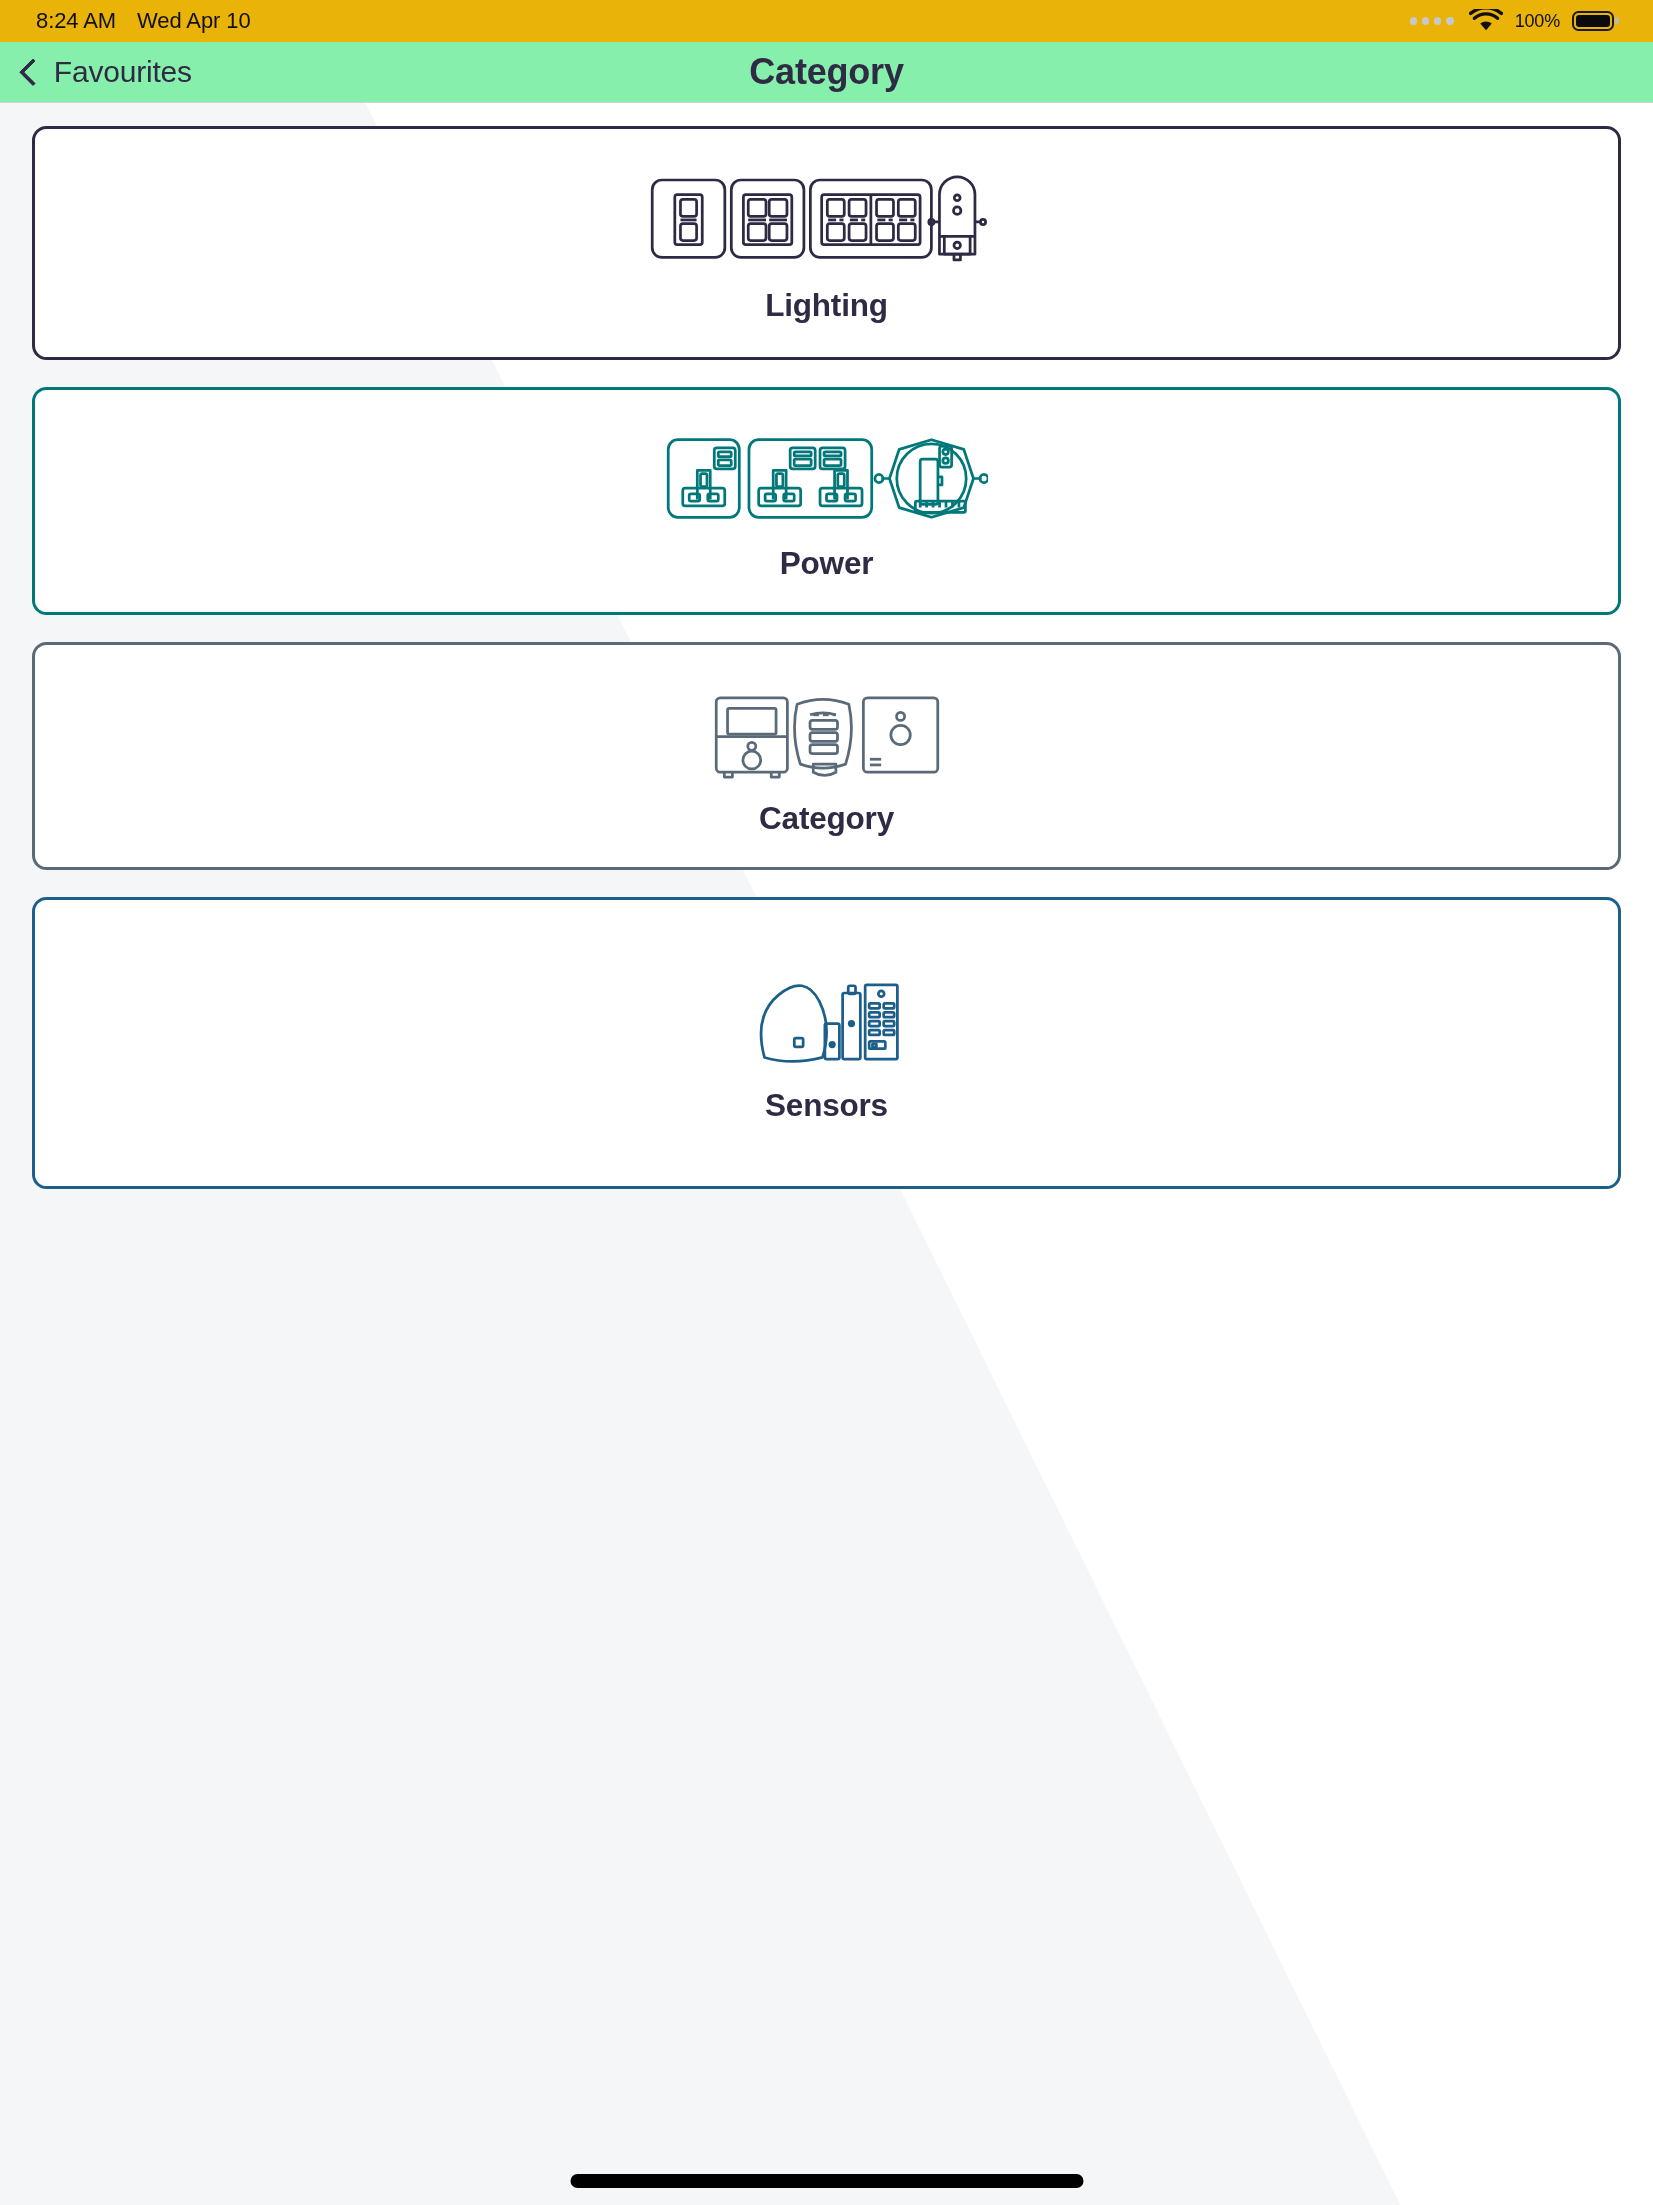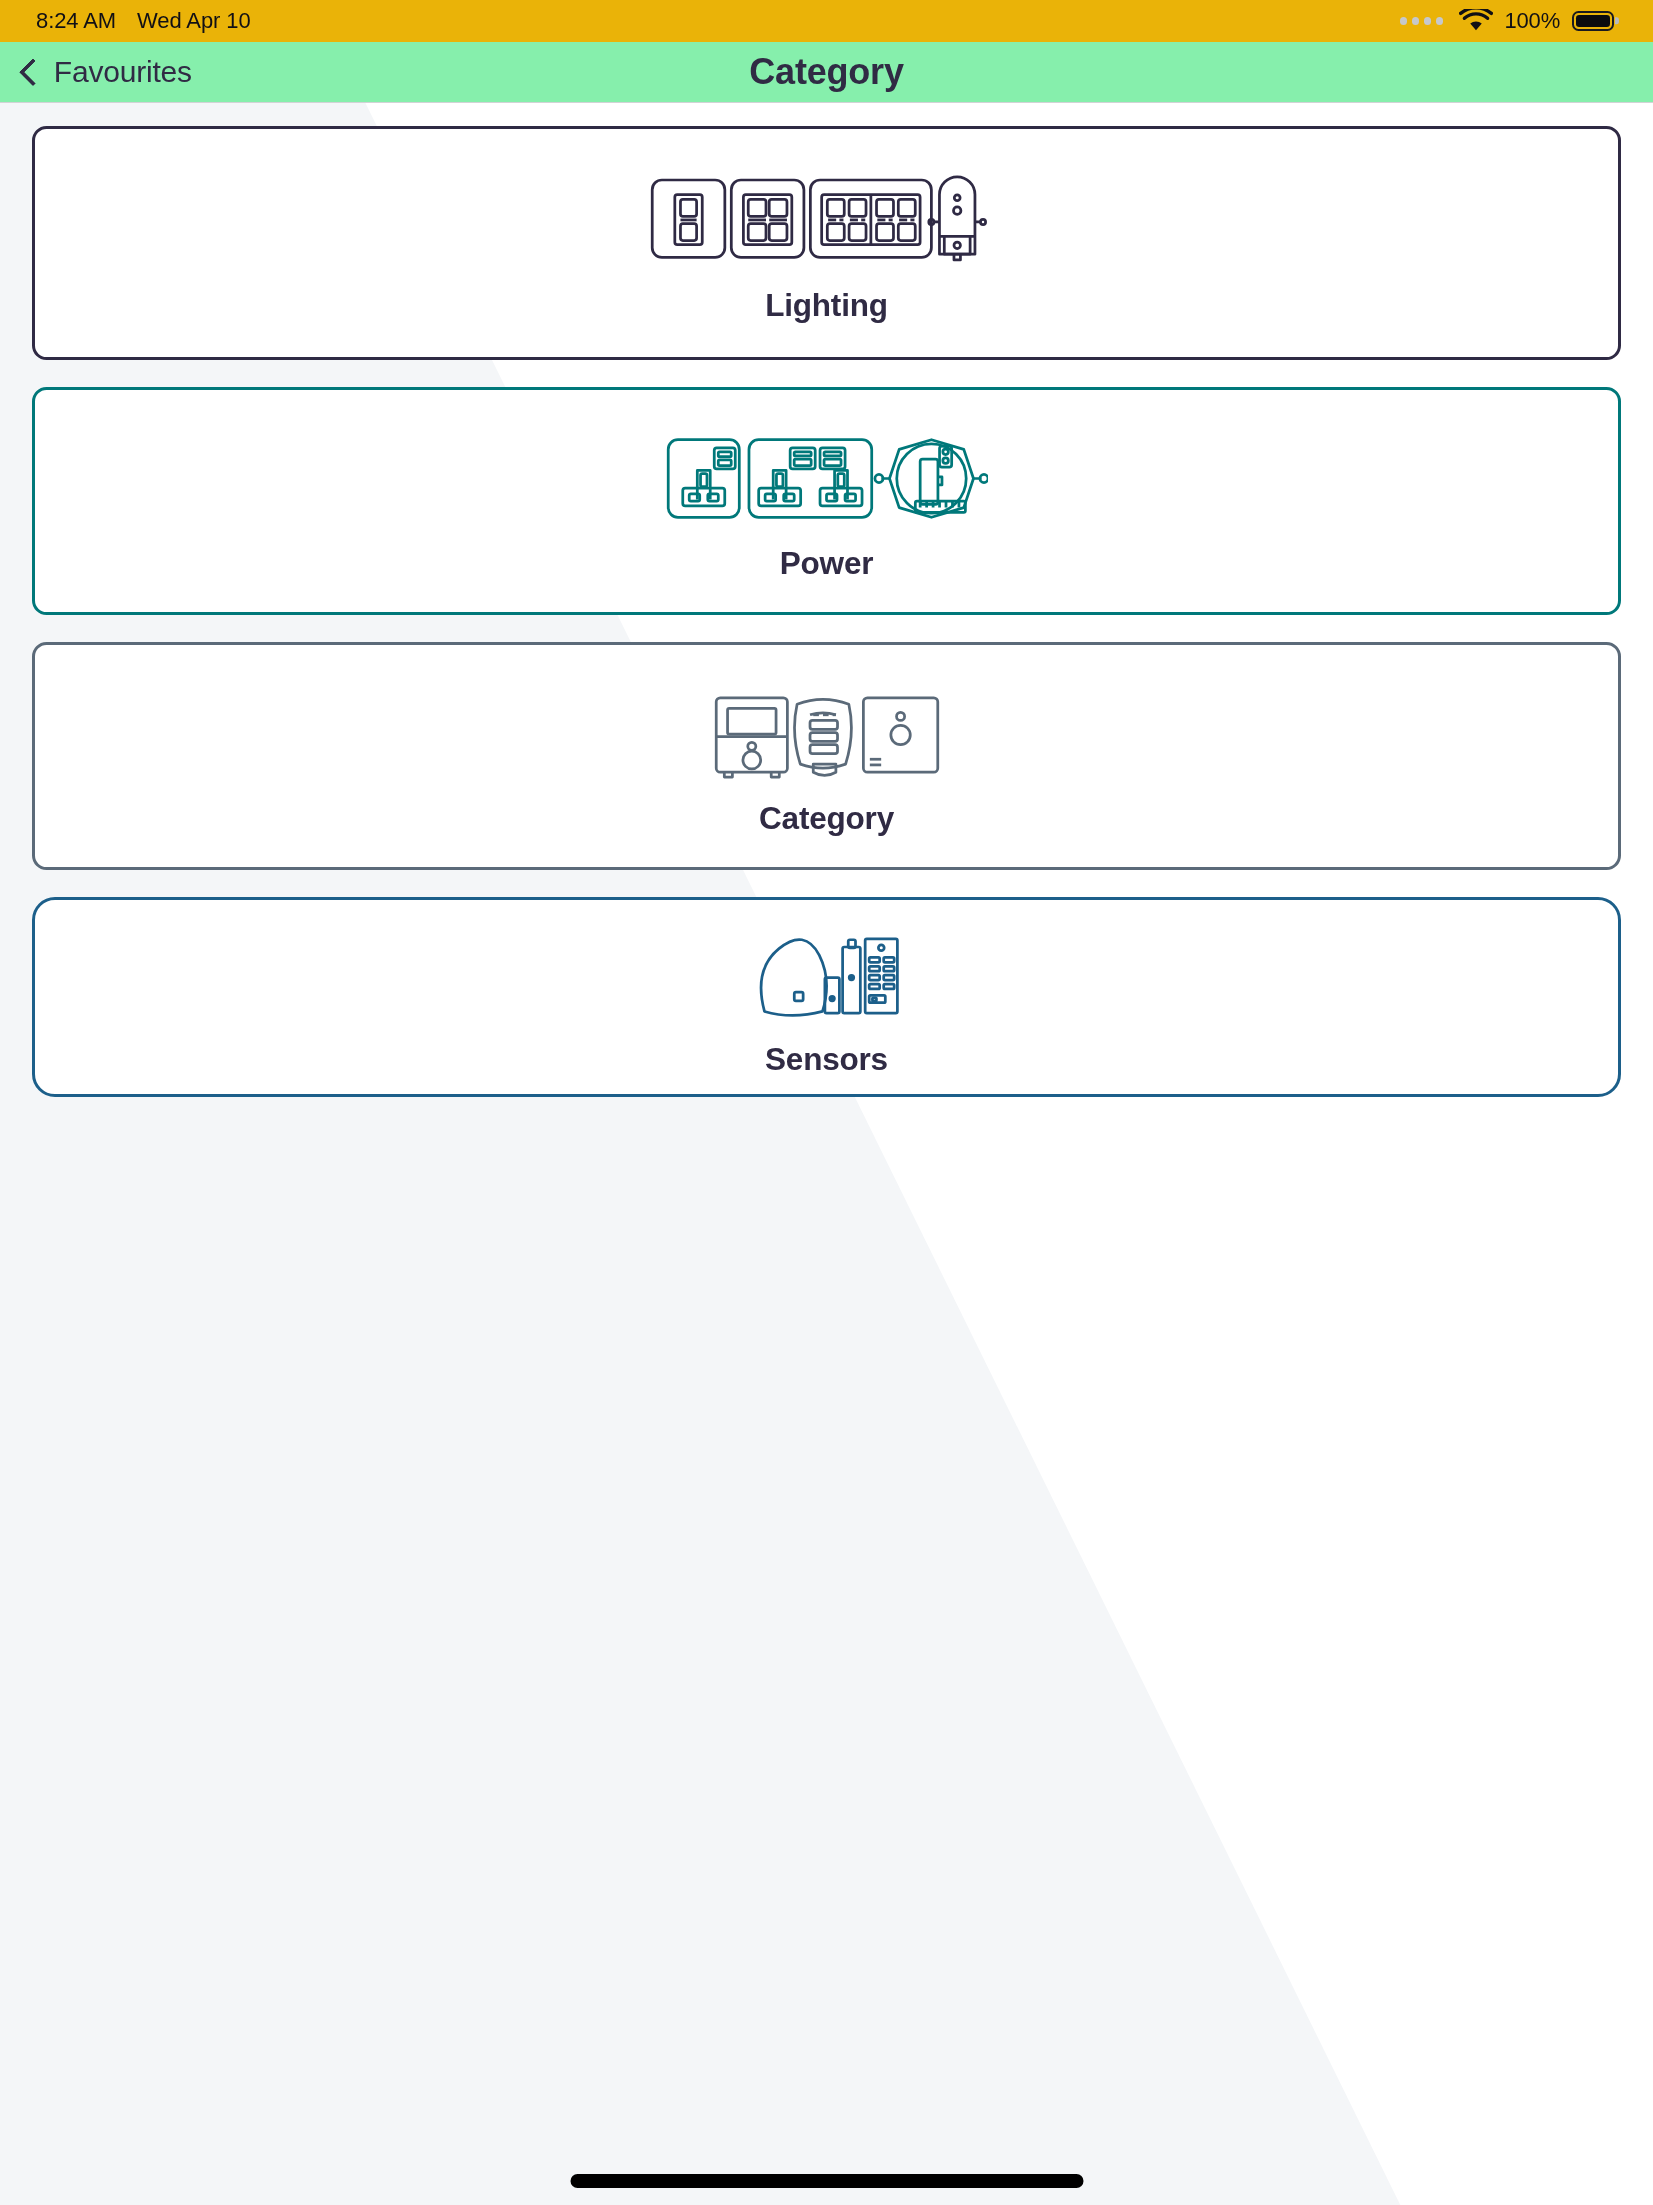--- a/index.html
+++ b/index.html
@@ -64,21 +64,21 @@
     margin-right: 3.2px;
   }
   .sb-dots i {
     display: block;
     width: 7.3px;
     height: 7.3px;
     border-radius: 50%;
     background: #c6c8cc;
   }
   .sb-pct {
-    font-size: 22px;
+    font-size: 18px;
     letter-spacing: -0.2px;
   }
   .battery {
     position: relative;
     width: 42px;
     height: 20px;
     border: 2.4px solid #1a1a1f;
     border-radius: 6.5px;
     box-sizing: border-box;
     display: flex;
@@ -172,21 +172,21 @@
     margin-bottom: 27px;
     display: flex;
     flex-direction: column;
     align-items: center;
     justify-content: center;
     cursor: pointer;
   }
   .card-lighting { height: 234px; border-color: #2f2a44; }
   .card-power    { height: 228px; border-color: #00787a; }
   .card-heating  { height: 228px; border-color: #5b6a79; }
-  .card-sensors  { height: 200px; border-color: #1c5f8a; border-radius: 23px; }
+  .card-sensors  { height: 292px; border-color: #1c5f8a; }
 
   .card-icons {
     height: 107px;
     display: flex;
     align-items: flex-end;
     justify-content: center;
     gap: 0px;
   }
   .card-label {
     margin-top: 18px;

